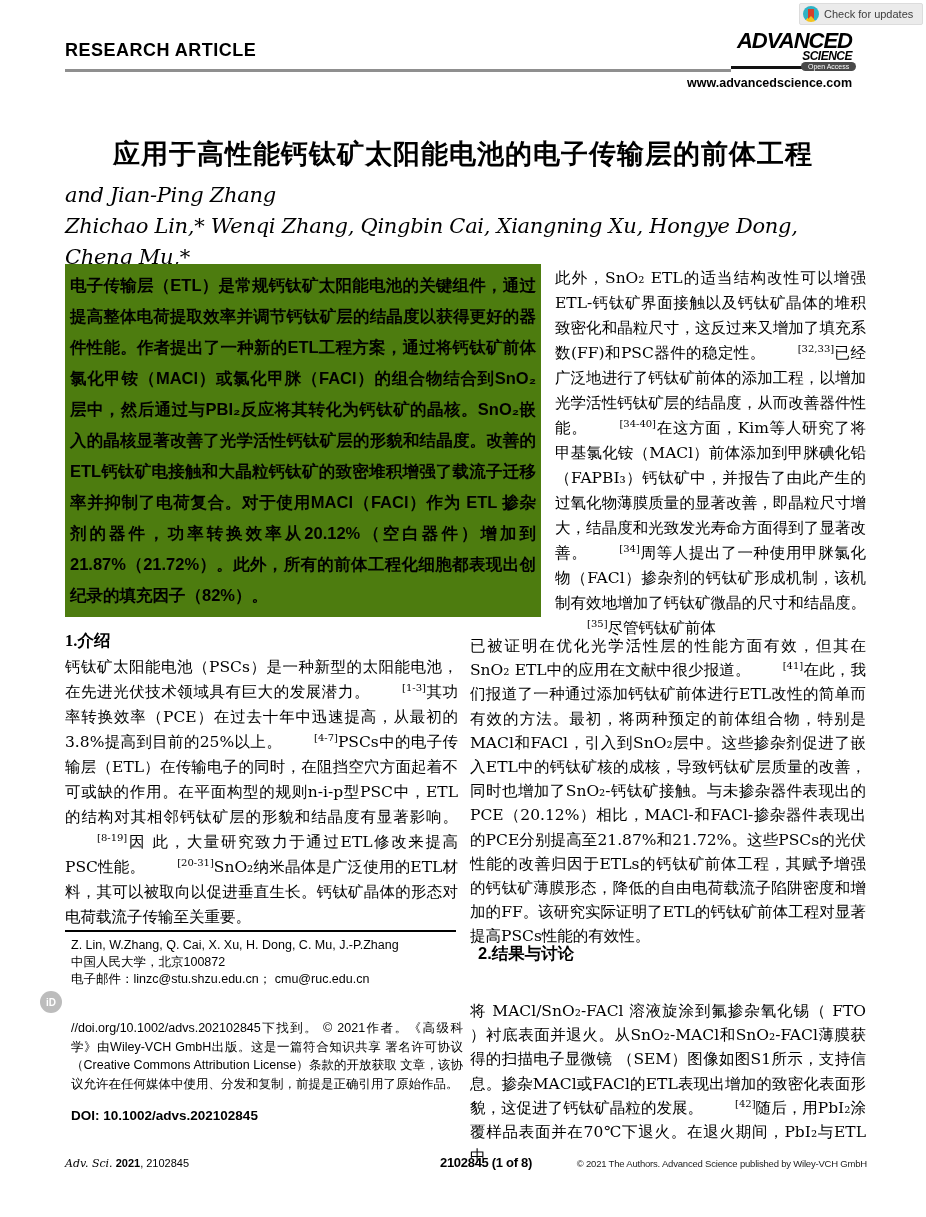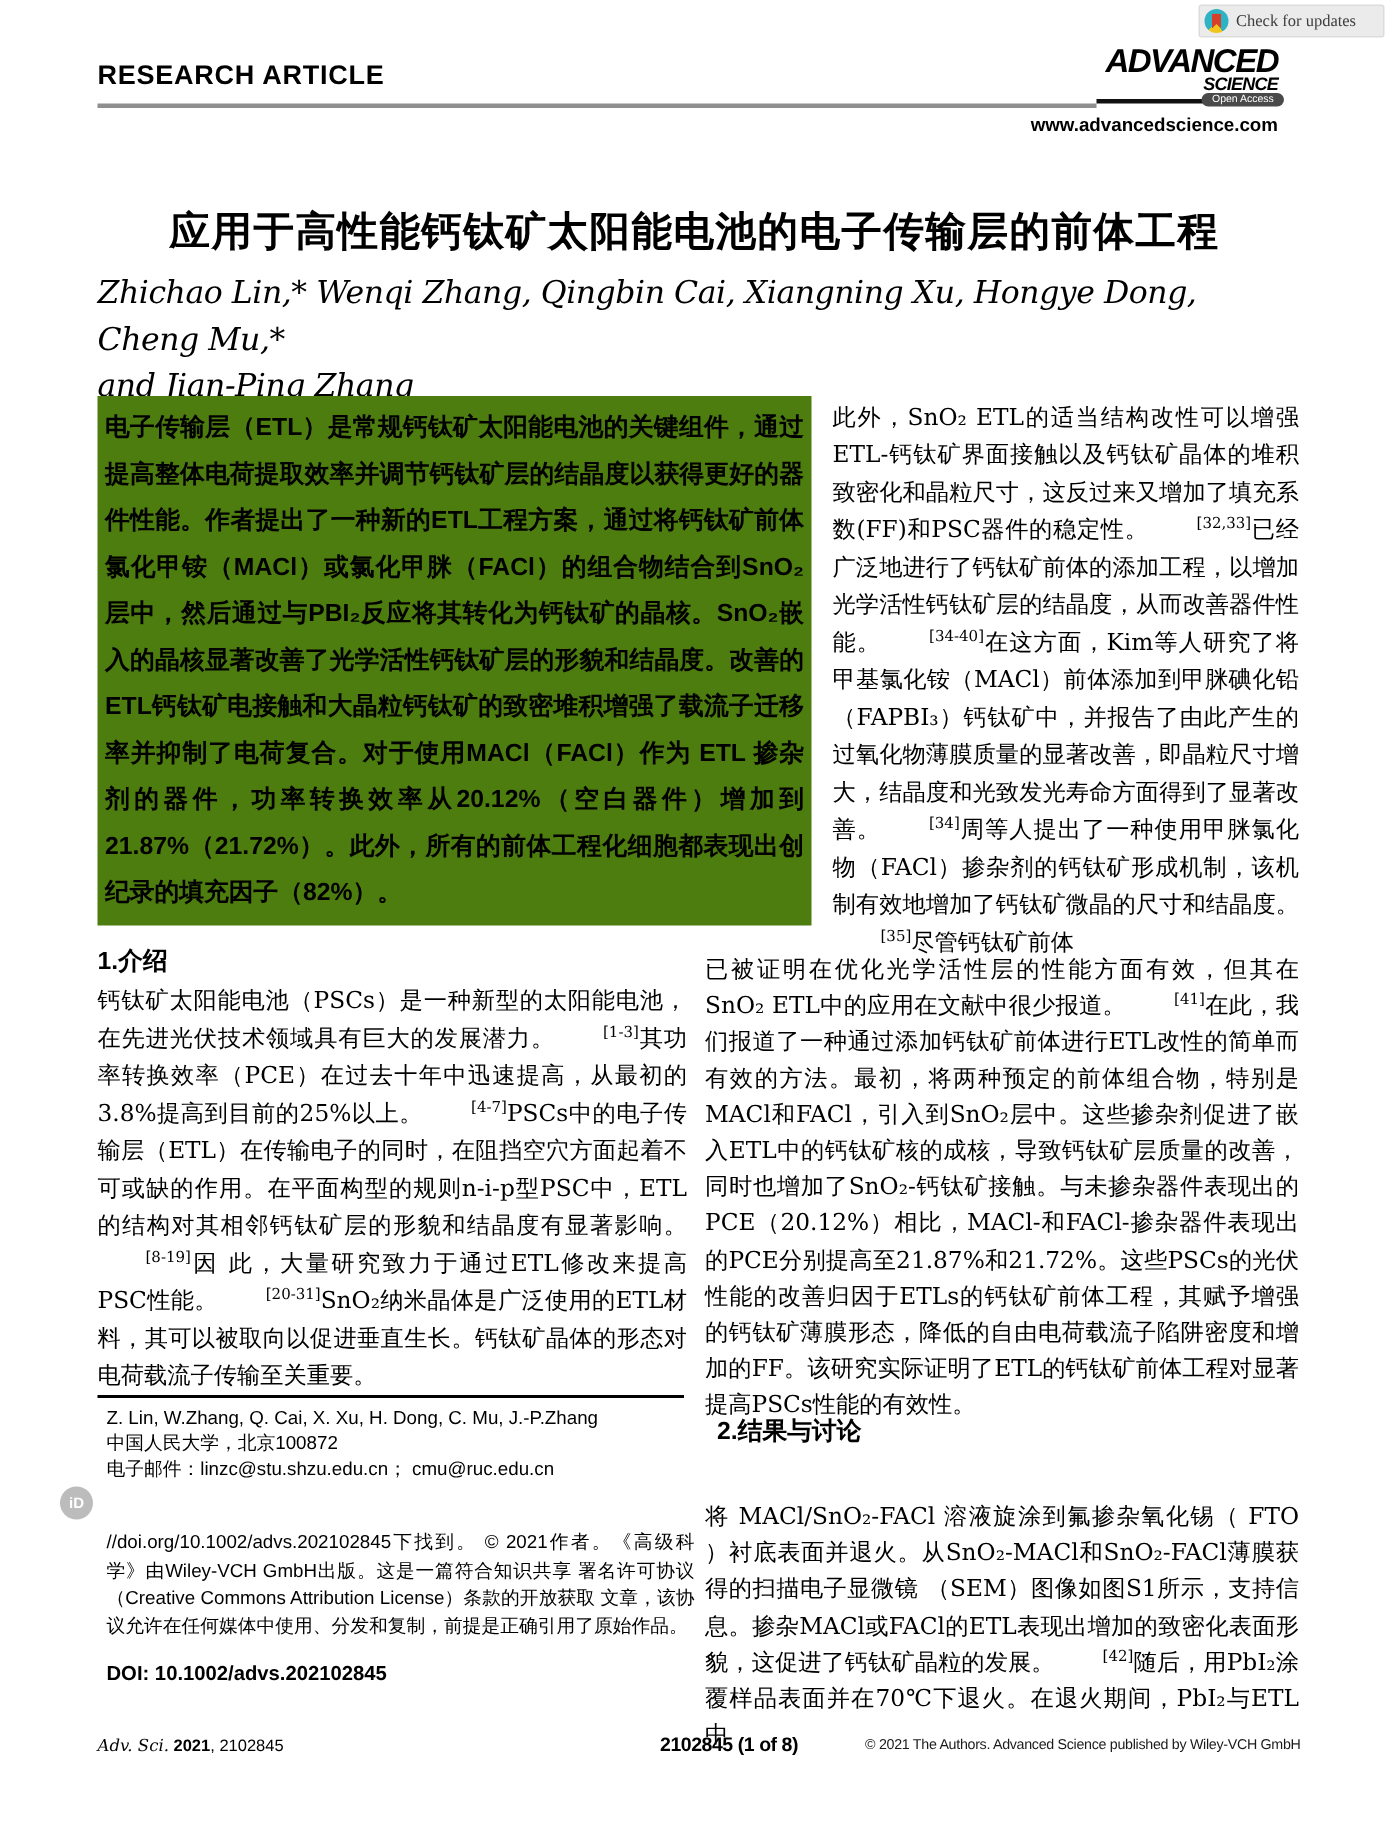--- a/index.html
+++ b/index.html
@@ -4,21 +4,21 @@
 <style>
   html,body{margin:0;padding:0;background:#fff;}
   .page{position:relative;width:926px;height:1217px;background:#ffffff;overflow:hidden;
         font-family:"Liberation Sans",sans-serif;color:#000;}
   .abs{position:absolute;}
 
   
   .article-type{left:65px;top:40px;font-size:18px;font-weight:bold;letter-spacing:.5px;}
   .header-rule{left:65px;top:69px;width:666px;height:3px;background:#8f8f8f;}
   .updates-badge{left:799px;top:3px;width:124px;height:22px;background:#ebebeb;border:1px solid #dcdcdc;
-                 border-radius:2px;display:flex;align-items:center;gap:5px;padding:0 3px;box-sizing:border-box;cursor:pointer;font-family:Liberation Serif, serif;}
+                 border-radius:2px;display:flex;align-items:center;gap:5px;padding:0 3px;box-sizing:border-box;cursor:pointer;}
   .cm-circle{width:16px;height:16px;border-radius:50%;position:relative;flex:0 0 16px;
              background:conic-gradient(from 150deg,#f3c31e 0 20%,#2eb3c5 20% 100%);}
   .cm-bookmark{position:absolute;left:5px;top:3px;width:6px;height:10px;background:#d6402a;
                clip-path:polygon(0 0,100% 0,100% 100%,50% 70%,0 100%);}
   .updates-label{font-size:11px;color:#3d3d3d;white-space:nowrap;}
   .logo-block{top:30px;right:74px;text-align:right;line-height:1;}
   .logo-l1{font-size:22px;font-weight:800;font-style:italic;letter-spacing:-1px;}
   .logo-l2{font-size:12px;font-weight:800;font-style:italic;letter-spacing:-.5px;margin-top:-2px;}
   .logo-rule{left:731px;top:66px;width:121px;height:3px;background:#111;}
   .oa-pill{left:801px;top:62px;background:#4a4a4a;color:#fff;font-size:7px;line-height:9px;
@@ -32,21 +32,21 @@
 
   
   .abstract-box{left:65px;top:264px;width:476px;background:#4d7c0f;padding:6px 5px;box-sizing:border-box;}
   .abstract-text{font-size:16.5px;font-weight:bold;line-height:31px;text-align:justify;text-align-last:left;}
 
   
   .body-text{font-size:15.5px;line-height:25px;text-align:justify;text-align-last:left;
              font-family:"DejaVu Serif","Liberation Serif",serif;}
   .col2-top{left:555px;top:266px;width:311px;}
   .col2-bottom{left:470px;top:634px;width:396px;line-height:24.2px;}
-  .intro-heading{left:65px;top:630px;font-size:16.5px;font-weight:bold;}
+  .intro-heading{left:65px;top:630px;font-size:16.5px;font-weight:bold;font-family:Liberation Serif, serif;}
   .intro-body{left:65px;top:655px;width:393px;}
   .results-heading{left:478px;top:943px;font-size:16.5px;font-weight:bold;}
   .results-body{left:470px;top:967px;width:396px;line-height:24.2px;margin-top:32px;}
   sup{font-size:10px;line-height:0;padding-left:32px;}
 
   
   .fn-rule{left:65px;top:930px;width:391px;height:2px;background:#000;}
   .fn{font-size:12.5px;line-height:17px;}
   .fn-authors{left:71px;top:937px;width:385px;}
   .fn-affil{left:71px;top:954px;width:385px;}
@@ -83,22 +83,22 @@
   <div class="abs logo-block">
     <div class="logo-l1">ADVANCED</div>
     <div class="logo-l2">SCIENCE</div>
   </div>
   <div class="abs logo-rule"></div>
   <div class="abs oa-pill">Open Access</div>
   <div class="abs website">www.advancedscience.com</div>
 
   <div class="abs title">应用于高性能钙钛矿太阳能电池的电子传输层的前体工程</div>
   <div class="abs authors">
+    <div>and Jian-Ping Zhang</div>
     <div>Zhichao Lin,* Wenqi Zhang, Qingbin Cai, Xiangning Xu, Hongye Dong, Cheng Mu,*</div>
-    <div>and Jian-Ping Zhang</div>
   </div>
 
   <div class="abs abstract-box">
     <div class="abstract-text">电子传输层（ETL）是常规钙钛矿太阳能电池的关键组件，通过提高整体电荷提取效率并调节钙钛矿层的结晶度以获得更好的器件性能。作者提出了一种新的ETL工程方案，通过将钙钛矿前体氯化甲铵（MACl）或氯化甲脒（FACl）的组合物结合到SnO₂层中，然后通过与PBI₂反应将其转化为钙钛矿的晶核。SnO₂嵌入的晶核显著改善了光学活性钙钛矿层的形貌和结晶度。改善的ETL钙钛矿电接触和大晶粒钙钛矿的致密堆积增强了载流子迁移率并抑制了电荷复合。对于使用MACl（FACl）作为 ETL 掺杂剂的器件，功率转换效率从20.12%（空白器件）增加到21.87%（21.72%）。此外，所有的前体工程化细胞都表现出创纪录的填充因子（82%）。</div>
   </div>
 
   <div class="abs body-text col2-top">此外，SnO₂ ETL的适当结构改性可以增强ETL-钙钛矿界面接触以及钙钛矿晶体的堆积致密化和晶粒尺寸，这反过来又增加了填充系数(FF)和PSC器件的稳定性。<sup>[32,33]</sup>已经广泛地进行了钙钛矿前体的添加工程，以增加光学活性钙钛矿层的结晶度，从而改善器件性能。<sup>[34-40]</sup>在这方面，Kim等人研究了将甲基氯化铵（MACl）前体添加到甲脒碘化铅（FAPBI₃）钙钛矿中，并报告了由此产生的过氧化物薄膜质量的显著改善，即晶粒尺寸增大，结晶度和光致发光寿命方面得到了显著改善。<sup>[34]</sup>周等人提出了一种使用甲脒氯化物（FACl）掺杂剂的钙钛矿形成机制，该机制有效地增加了钙钛矿微晶的尺寸和结晶度。<sup>[35]</sup>尽管钙钛矿前体</div>
 
   <div class="abs body-text col2-bottom">已被证明在优化光学活性层的性能方面有效，但其在SnO₂ ETL中的应用在文献中很少报道。<sup>[41]</sup>在此，我们报道了一种通过添加钙钛矿前体进行ETL改性的简单而有效的方法。最初，将两种预定的前体组合物，特别是MACl和FACl，引入到SnO₂层中。这些掺杂剂促进了嵌入ETL中的钙钛矿核的成核，导致钙钛矿层质量的改善，同时也增加了SnO₂-钙钛矿接触。与未掺杂器件表现出的PCE（20.12%）相比，MACl-和FACl-掺杂器件表现出的PCE分别提高至21.87%和21.72%。这些PSCs的光伏性能的改善归因于ETLs的钙钛矿前体工程，其赋予增强的钙钛矿薄膜形态，降低的自由电荷载流子陷阱密度和增加的FF。该研究实际证明了ETL的钙钛矿前体工程对显著提高PSCs性能的有效性。</div>
 

